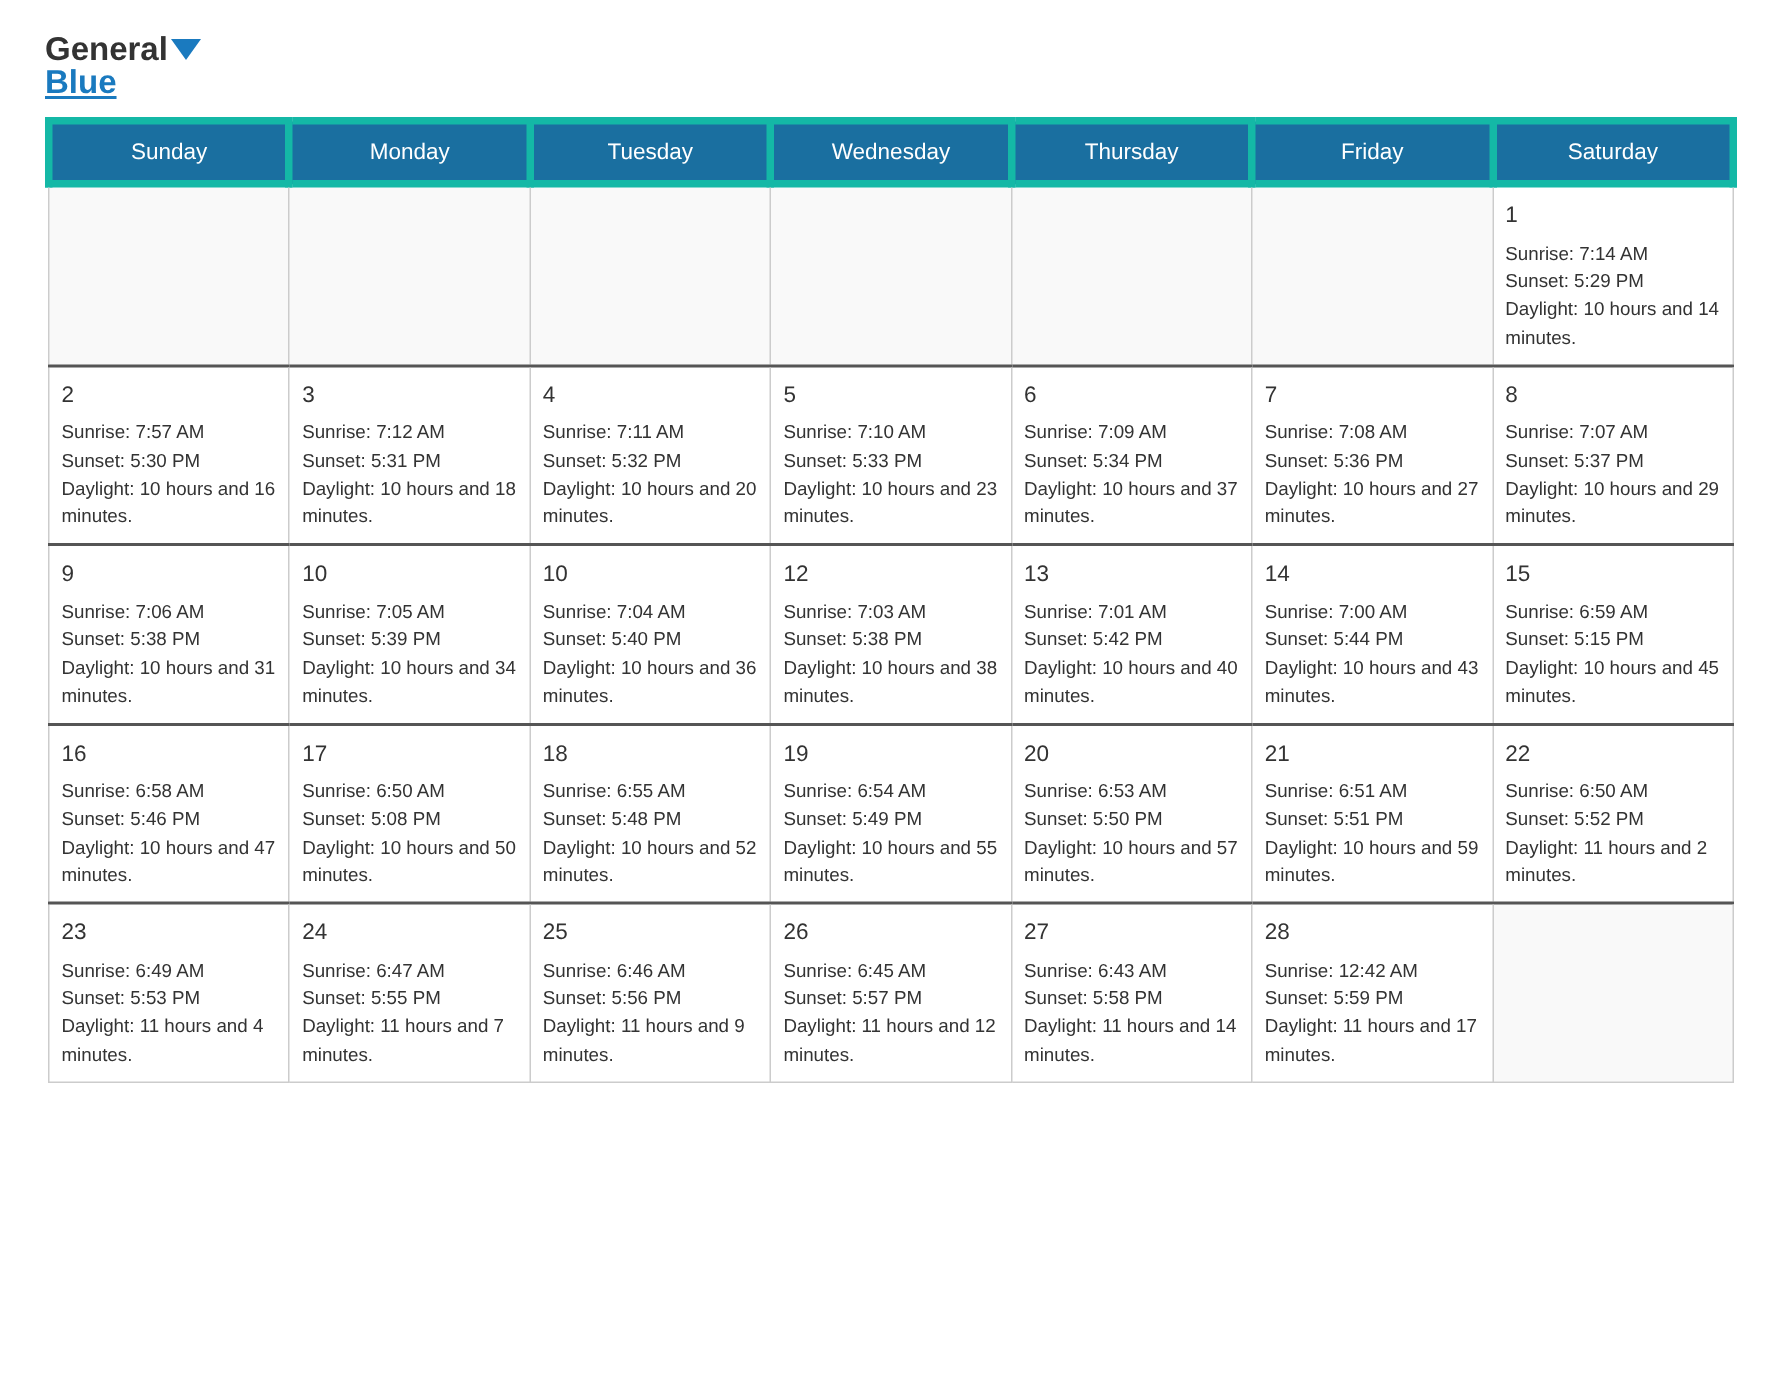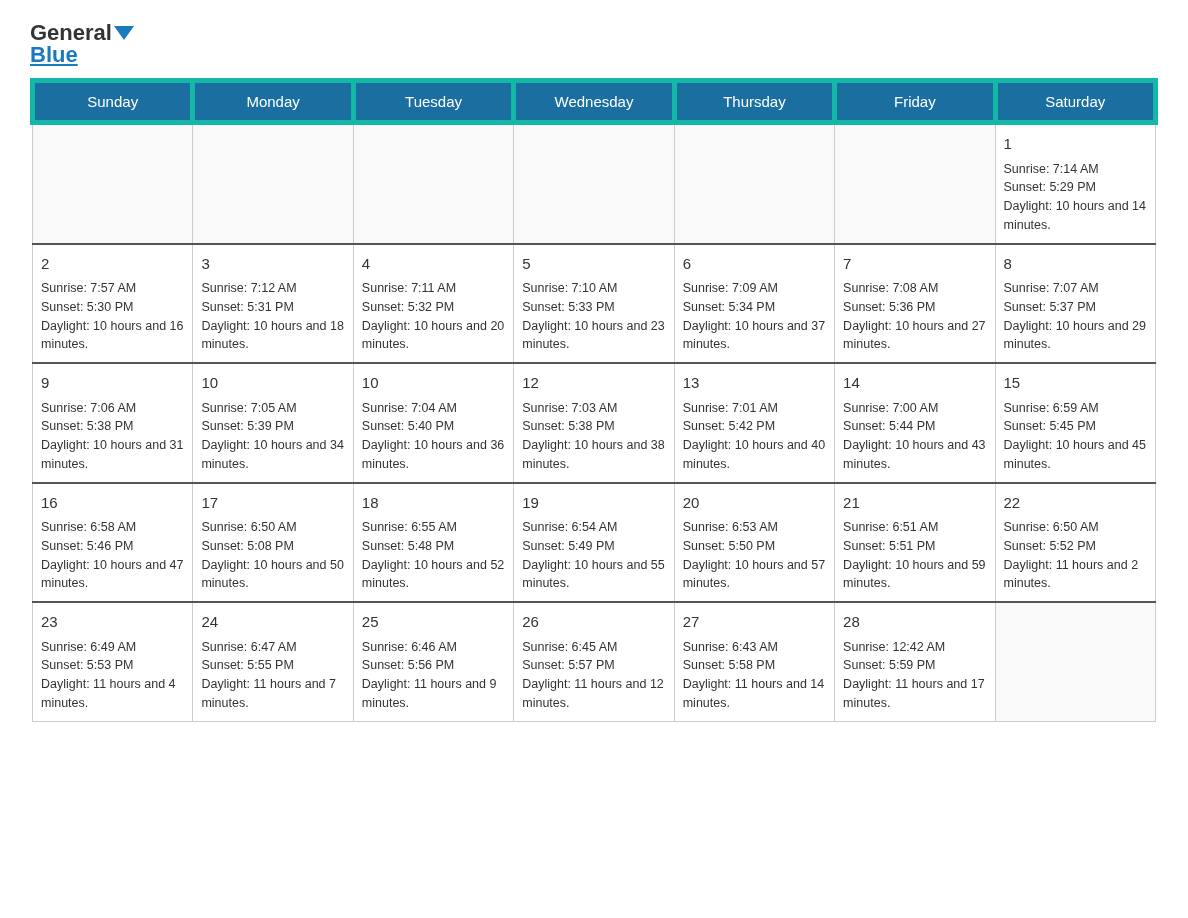--- a/index.html
+++ b/index.html
@@ -209,21 +209,21 @@
         </td>
         <td>
           <span class="day-num">14</span>
           <div>Sunrise: 7:00 AM</div>
           <div>Sunset: 5:44 PM</div>
           <div>Daylight: 10 hours and 43 minutes.</div>
         </td>
         <td>
           <span class="day-num">15</span>
           <div>Sunrise: 6:59 AM</div>
-          <div>Sunset: 5:45 PM</div>
+          <div>Sunset: 5:15 PM</div>
           <div>Daylight: 10 hours and 45 minutes.</div>
         </td>
       </tr>
       <tr class="week-row top-border-row">
         <td>
           <span class="day-num">16</span>
           <div>Sunrise: 6:58 AM</div>
           <div>Sunset: 5:46 PM</div>
           <div>Daylight: 10 hours and 47 minutes.</div>
         </td>

